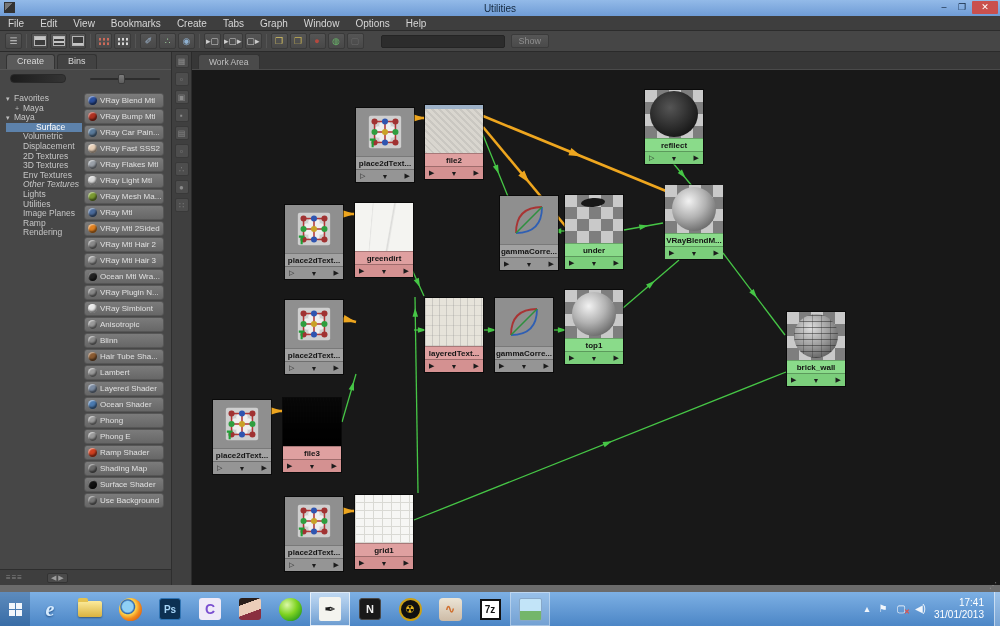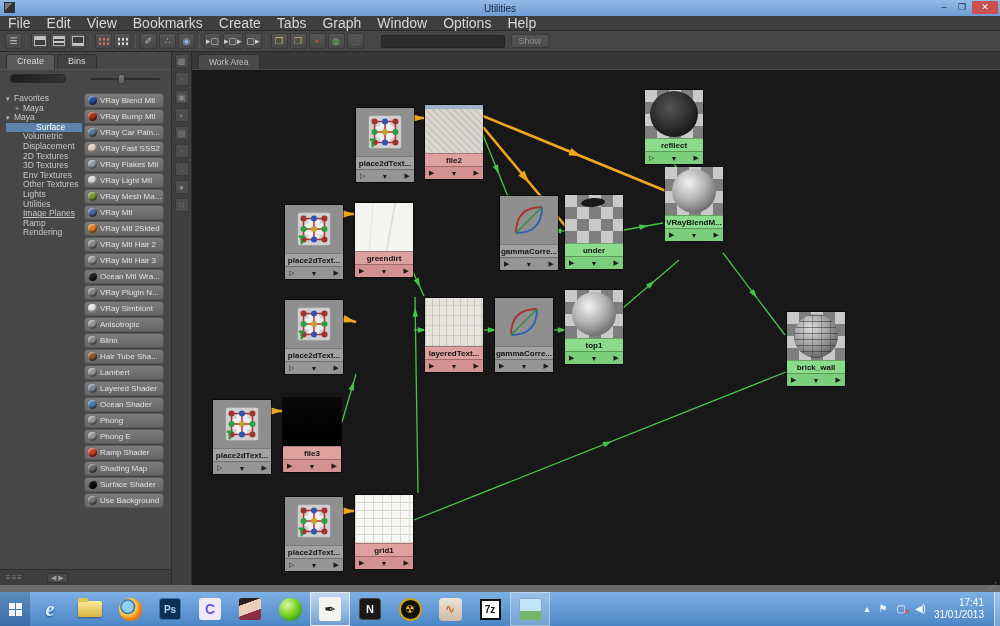--- a/index.html
+++ b/index.html
@@ -12,21 +12,21 @@
   .appico{position:absolute;left:4px;top:2px;width:11px;height:11px;border:1px solid #333;
     background:linear-gradient(135deg,#777 40%,#333 41%);}
   .title{flex:1;text-align:center;font-size:10px;color:#14293f;}
   .winbtns{position:absolute;right:2px;top:1px;display:flex;gap:2px;}
   .wb{width:16px;height:13px;font-size:9px;line-height:12px;text-align:center;color:#0e2238;cursor:default;}
   .wb.close{width:26px;background:#c9504e;color:#fff;border-radius:1px;}
 
   
   .menubar{position:absolute;left:0;top:16px;width:1000px;height:15px;background:#3e3e3e;
     display:flex;align-items:center;border-bottom:1px solid #2c2c2c;}
-  .menu-item{font-size:14px;color:#d6d6d6;padding:8px 8px;line-height:15px;}
+  .menu-item{font-size:10px;color:#d6d6d6;padding:8px 8px;line-height:15px;}
   .toolbar{position:absolute;left:0;top:31px;width:1000px;height:21px;background:#464646;
     display:flex;align-items:center;padding-left:4px;border-bottom:1px solid #2a2a2a;}
   .tbtn{min-width:17px;height:16px;margin:0 1px;background:linear-gradient(#555,#484848);
     border:1px solid #3a3a3a;border-radius:2px;display:flex;align-items:center;justify-content:center;
     font-size:9px;color:#ccc;overflow:hidden;white-space:nowrap;}
   .tsep{width:1px;height:14px;background:#333;margin:0 3px;border-right:1px solid #555;}
   .ic-pane{width:12px;height:10px;border:1px solid #b5b5b5;}
   .ic-pane-top{background:linear-gradient(#c5c5c5 0 3px,#3c3c3c 3px);}
   .ic-pane-split{background:linear-gradient(#c5c5c5 0 2px,#3c3c3c 2px 4px,#c5c5c5 4px 6px,#3c3c3c 6px);}
   .ic-pane-bottom{background:linear-gradient(#3c3c3c 0 6px,#c5c5c5 6px);}
@@ -272,24 +272,24 @@
       <div class="tree" id="tree">
           <div class="tree-row" style="padding-left: 0px;"><span class="arrow">▾</span><span>Favorites</span></div>
           <div class="tree-row" style="padding-left: 9px;"><span class="arrow">+</span><span>Maya</span></div>
           <div class="tree-row" style="padding-left: 0px;"><span class="arrow">▾</span><span>Maya</span></div>
           <div class="tree-row selected" style="padding-left: 22px;"><span class="arrow"></span><span>Surface</span></div>
           <div class="tree-row" style="padding-left: 9px;"><span class="arrow"></span><span>Volumetric</span></div>
           <div class="tree-row" style="padding-left: 9px;"><span class="arrow"></span><span>Displacement</span></div>
           <div class="tree-row" style="padding-left: 9px;"><span class="arrow"></span><span>2D Textures</span></div>
           <div class="tree-row" style="padding-left: 9px;"><span class="arrow"></span><span>3D Textures</span></div>
           <div class="tree-row" style="padding-left: 9px;"><span class="arrow"></span><span>Env Textures</span></div>
-          <div class="tree-row" style="padding-left: 9px;"><span class="arrow"></span><span>Other Textures</span></div>
+          <div class="tree-row" style="padding-left: 9px; font-style: italic;"><span class="arrow"></span><span>Other Textures</span></div>
           <div class="tree-row" style="padding-left: 9px;"><span class="arrow"></span><span>Lights</span></div>
           <div class="tree-row" style="padding-left: 9px;"><span class="arrow"></span><span>Utilities</span></div>
-          <div class="tree-row" style="padding-left: 9px; text-decoration: underline;"><span class="arrow"></span><span>Image Planes</span></div>
+          <div class="tree-row" style="padding-left: 9px;"><span class="arrow"></span><span>Image Planes</span></div>
           <div class="tree-row" style="padding-left: 9px;"><span class="arrow"></span><span>Ramp</span></div>
           <div class="tree-row" style="padding-left: 9px;"><span class="arrow"></span><span>Rendering</span></div>
         </div>
       <div class="shaders" id="shaders">
           <div class="shader-btn">
             <span class="shader-ic" style="background: rgb(42, 79, 158);"></span>
             <span class="shader-lb">VRay Blend Mtl</span>
           </div>
           <div class="shader-btn">
             <span class="shader-ic" style="background: rgb(176, 48, 32);"></span>
@@ -577,21 +577,21 @@
         <div class="nbody checker">
           <div class="blob"></div>
         </div>
         <div class="nlabel bar-green">under</div>
         <div class="nfoot barf-green">
           <span>▶</span>
           <span>▼</span>
           <span>▶</span>
         </div>
       </div>
-      <div class="node" style="left: 473px; top: 97px; border-radius: 16px;">
+      <div class="node" style="left: 473px; top: 115px; border-radius: 16px;">
         <div class="nbody checker">
           <div class="sphere sp-gray"></div>
         </div>
         <div class="nlabel bar-green">VRayBlendM...</div>
         <div class="nfoot barf-green">
           <span>▶</span>
           <span>▼</span>
           <span>▶</span>
         </div>
       </div>

